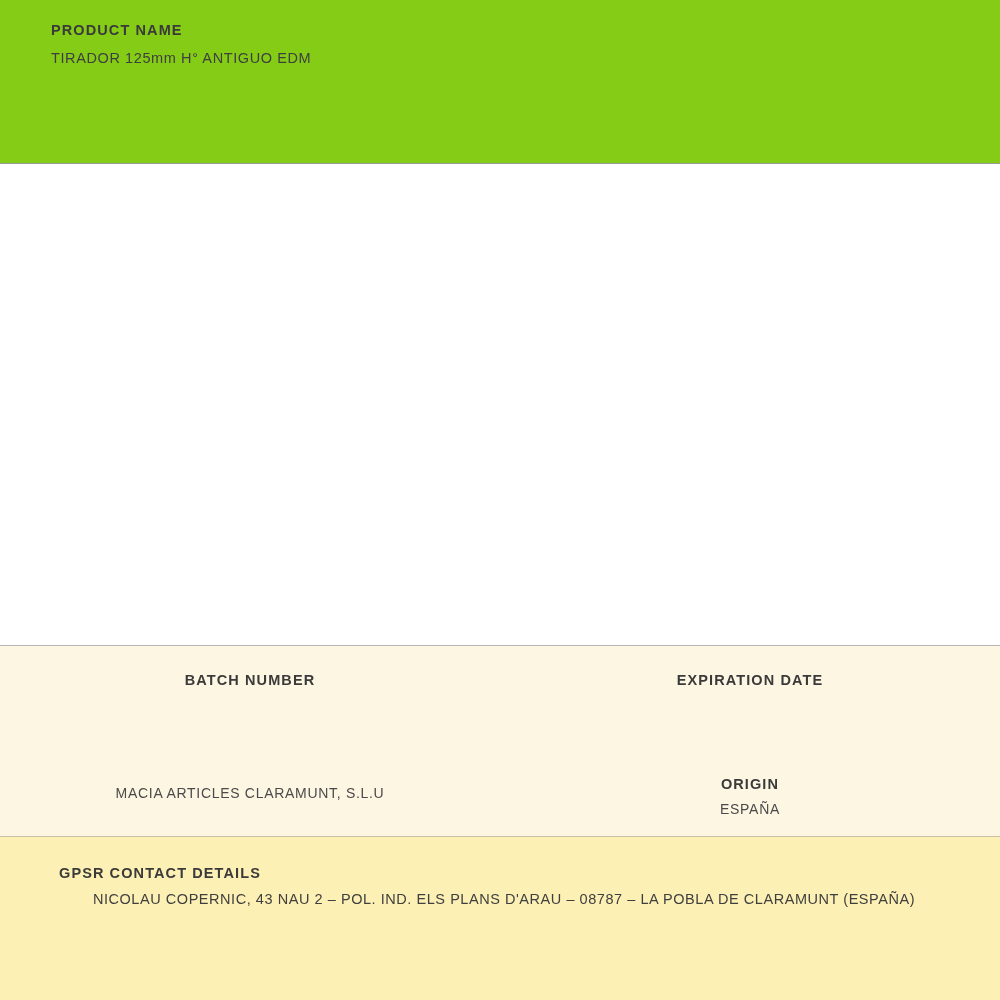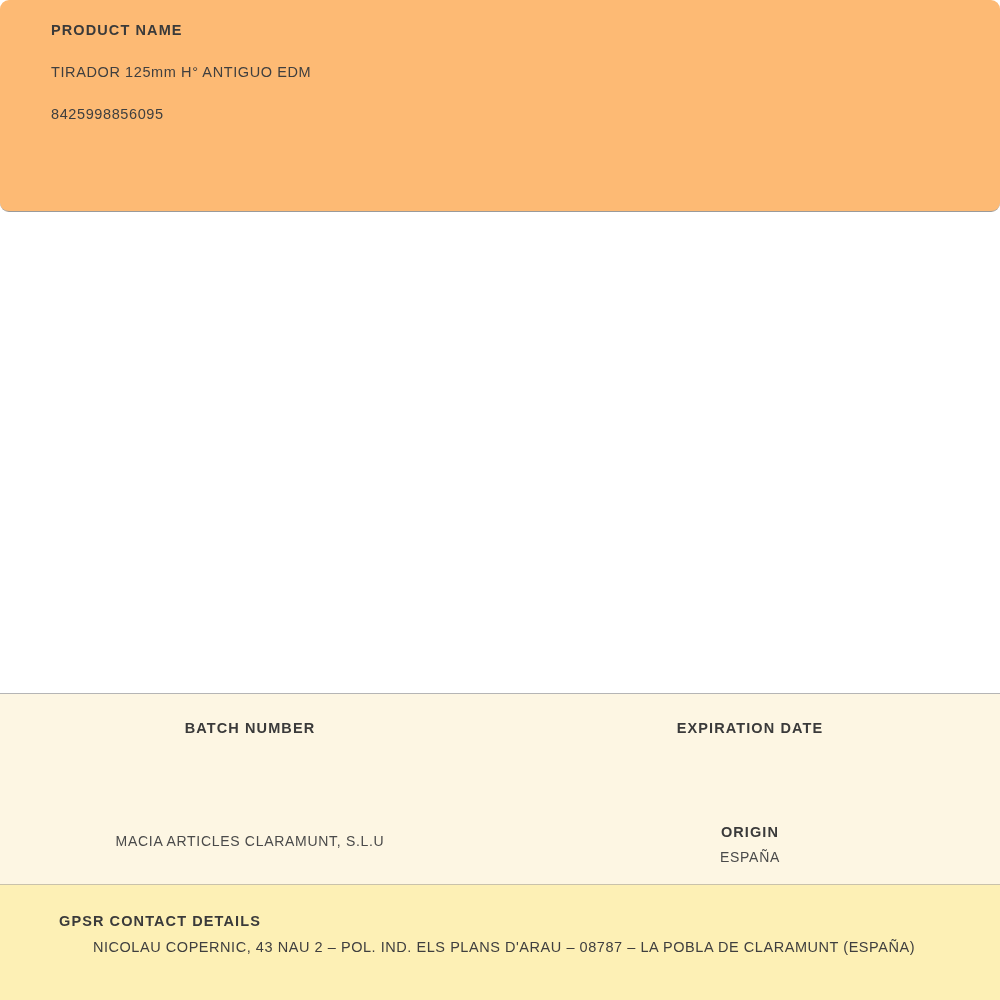--- a/index.html
+++ b/index.html
@@ -17,42 +17,41 @@
   .sheet {
     position: relative;
     width: 1000px;
     height: 1000px;
     display: flex;
     flex-direction: column;
   }
 
   
   .top-block {
-    background: #fdba74;
+    background: #84cc16;
     padding: 22px 0 16px 0;
     border-bottom: 1px solid #9a9a9a;
-    height: 212px;
+    height: 164px;
     box-sizing: border-box;
-    border-radius: 9px;
   }
   .field {
     padding-left: 51px;
   }
   .field + .field {
     margin-top: 26px;
   }
   .field-label {
     font-size: 14.5px;
     font-weight: bold;
     letter-spacing: 1.1px;
     color: #3a3a3a;
     text-transform: uppercase;
   }
   .field-value {
-    margin-top: 26px;
+    margin-top: 12px;
     font-size: 14.5px;
     letter-spacing: 0.6px;
     color: #3f3f3f;
   }
 
   
   .blank-area {
     background: #ffffff;
     flex: 0 0 481px;
     border-bottom: 1px solid #b5b5b5;
@@ -117,21 +116,20 @@
 <body>
 
 <div class="sheet">
 
   <div class="top-block">
     <div class="field">
       <div class="field-label">PRODUCT NAME</div>
       <div class="field-value">TIRADOR 125mm H° ANTIGUO EDM</div>
     </div>
     <div class="field">
-      <div class="field-value">8425998856095</div>
     </div>
   </div>
 
   <div class="blank-area"></div>
 
   <div class="mid-block">
     <div class="two-col">
       <div class="col">
         <div class="col-label">BATCH NUMBER</div>
         <div class="col-value"></div>

